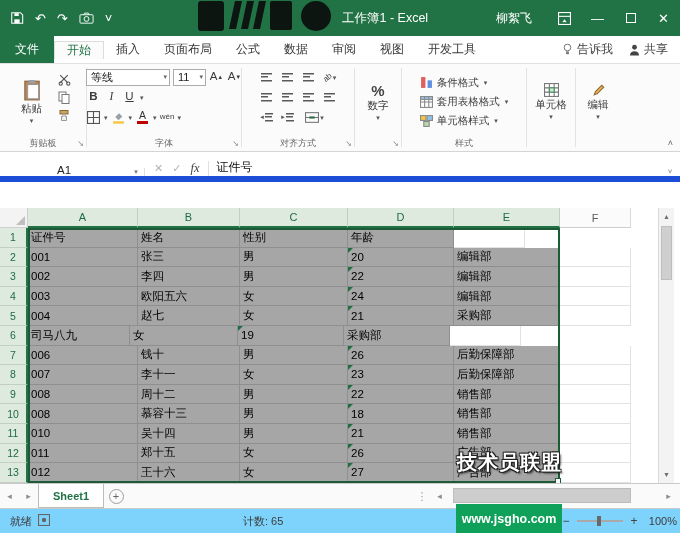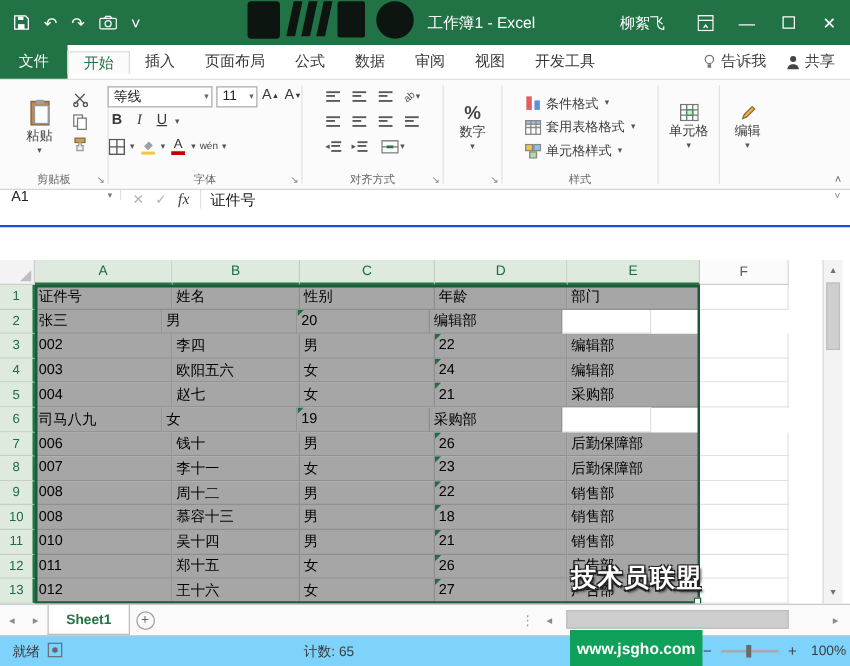--- a/index.html
+++ b/index.html
@@ -61,21 +61,21 @@
     linear-gradient(#5a5a5a,#5a5a5a) 0 7.4px/11px 1.5px no-repeat; }
   .albtn { width:18px; height:16px; display:flex; align-items:center; justify-content:center; gap:1px; color:#555; }
   .ab { font-size:8px; color:#444; transform:rotate(-40deg); display:inline-block; }
   .stybtn { display:flex; align-items:center; gap:4px; font-size:10.5px; color:#3c3c3c; height:19px; padding:0 5px; }
   .stybtn .dd { margin-left:1px; }
   .styles-col { display:flex; flex-direction:column; justify-content:center; }
   .pct { font-size:15px; font-weight:bold; color:#444; line-height:1; }
   .ribbon-collapse { position:absolute; right:7px; bottom:3px; font-size:9px; color:#666; }
 
   
-  .fbar { position:absolute; top:152px; left:0; right:0; height:30px; background:#fff; border-bottom:2px solid #1d4ed8; display:flex; align-items:flex-start; }
+  .fbar { position:absolute; top:152px; left:0; right:0; height:30px; background:#fff; border-bottom:6px solid #1d4ed8; display:flex; align-items:flex-end;padding-left:48px; }
   .namebox { width:80px; display:flex; align-items:center; padding-left:9px; font-size:11.5px; color:#222; }
   .nbdrop { width:17px; display:flex; align-items:center; justify-content:center; font-size:7px; color:#777; border-right:1px solid #e0e0e0; }
   .fxarea { display:flex; align-items:center; gap:9px; padding:0 9px; border-right:1px solid #e0e0e0; }
   .fxgray { color:#b3b3b3; font-size:11px; }
   .fxit { font-family:"Liberation Serif", serif; font-style:italic; font-size:12.5px; color:#444; }
   .fvalue { flex:1; display:flex; align-items:center; padding-left:7px; font-size:12px; color:#111; }
   .fexp { width:20px; display:flex; align-items:center; justify-content:center; font-size:8px; color:#777; }
   .gapstrip { position:absolute; top:182px; left:0; right:0; height:26px; background:#fff; }
 
   
@@ -460,25 +460,25 @@
             <div class="headfill"></div>
           </div>
       </div>
       <div id="gridrows">
           <div class="grow" style="height: 19.6px;">
             <div class="rowh">1</div>
             <div class="cell sel" style="width: 110px;">证件号</div>
             <div class="cell sel" style="width: 102px;">姓名</div>
             <div class="cell sel" style="width: 108px;">性别</div>
             <div class="cell sel" style="width: 106px;">年龄</div>
-            <div class="cell sel" style="width: 106px;">部门</div>
             <div class="cell norm" style="width: 71px;"></div>
           </div>
           <div class="grow" style="height: 19.6px;">
             <div class="rowh">2</div>
+            <div class="cell sel" style="width: 110px;">001</div>
             <div class="cell sel" style="width: 102px;">张三</div>
             <div class="cell sel" style="width: 108px;">男</div>
             <div class="cell sel" style="width: 106px;">20<i class="tri"></i></div>
             <div class="cell sel" style="width: 106px;">编辑部</div>
             <div class="cell norm" style="width: 71px;"></div>
           </div>
           <div class="grow" style="height: 19.6px;">
             <div class="rowh">3</div>
             <div class="cell sel" style="width: 110px;">002</div>
             <div class="cell sel" style="width: 102px;">李四</div>

